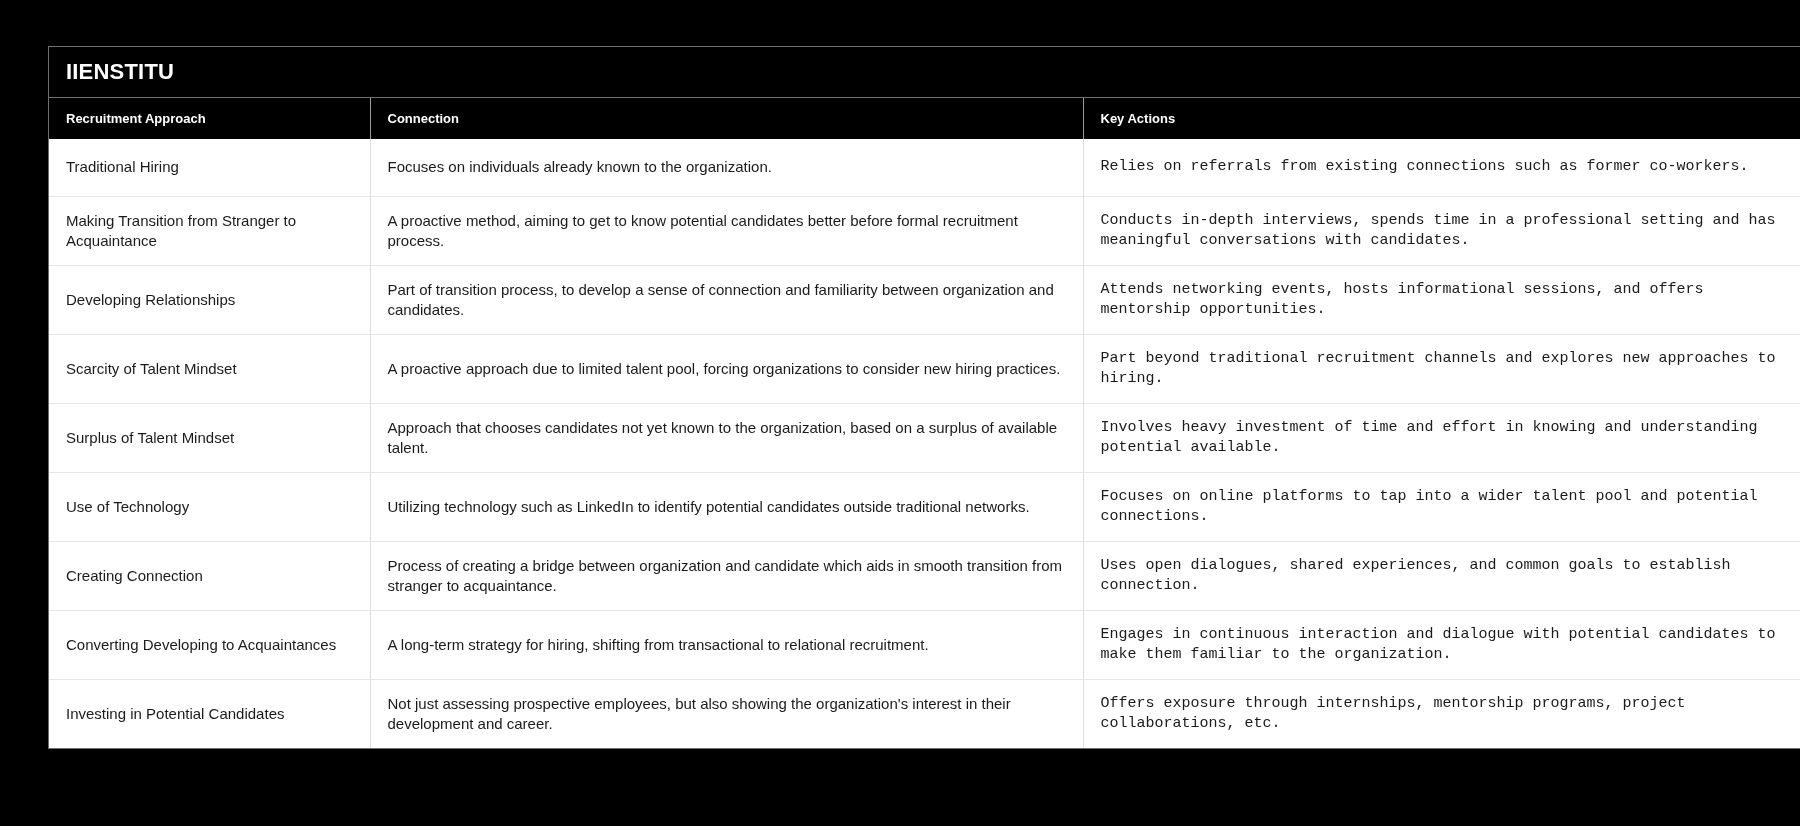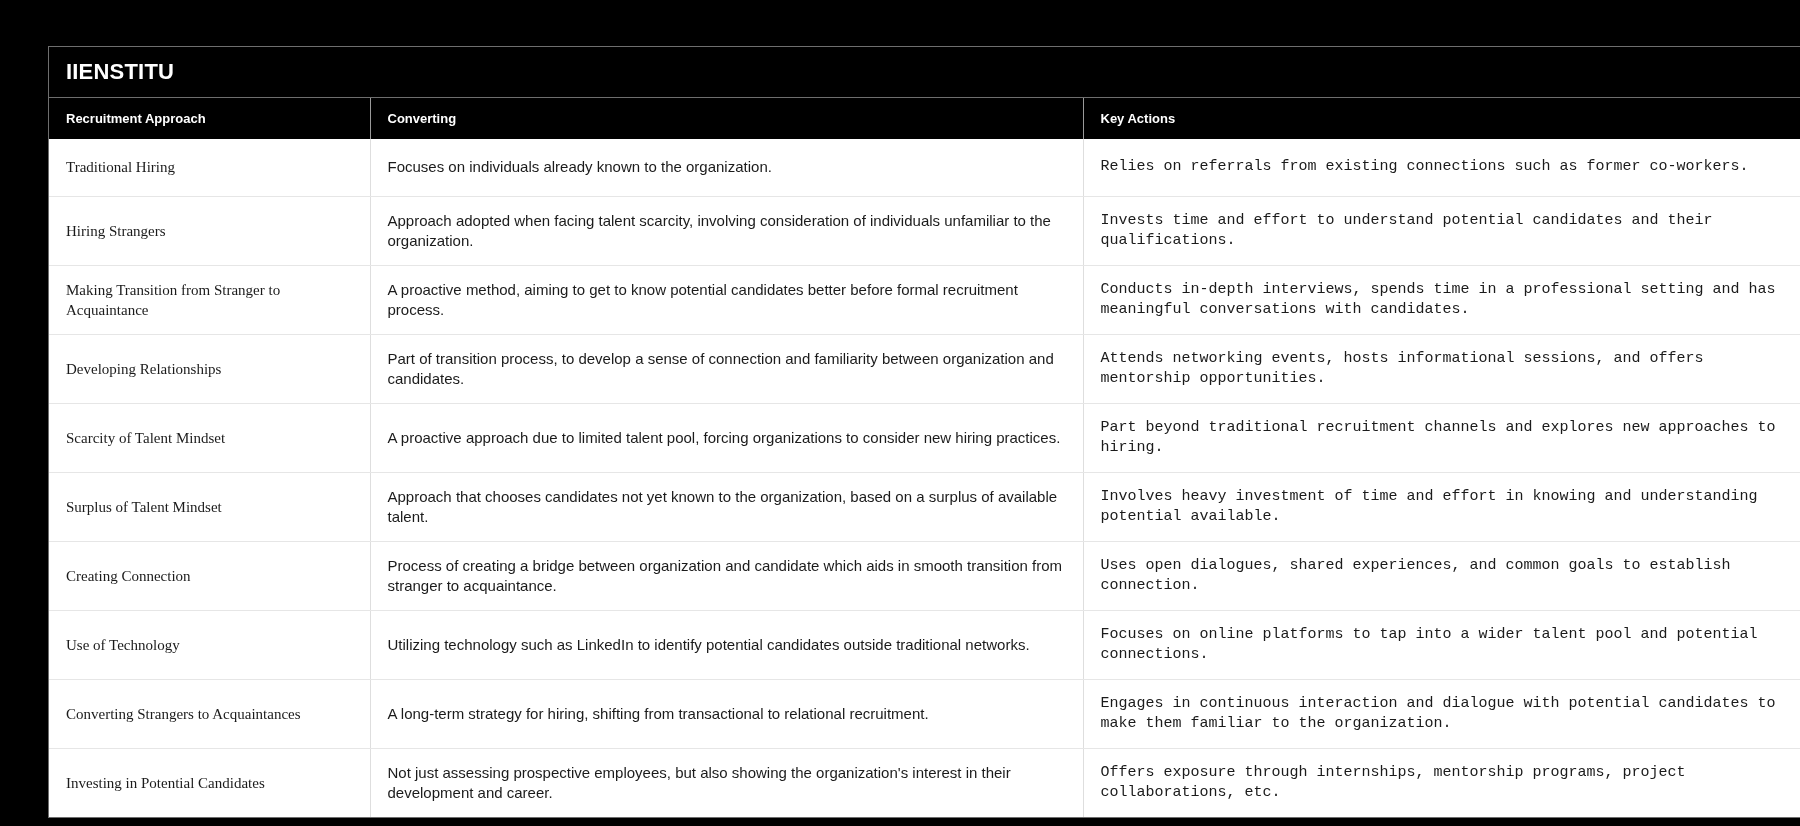--- a/index.html
+++ b/index.html
@@ -67,21 +67,21 @@
     padding:14px 14px 14px 17px;
     border-right:1px solid #dedede;
     border-bottom:1px solid #e6e6e6;
     vertical-align:middle;
     word-wrap:break-word;
     overflow-wrap:break-word;
   }
   tbody td:last-child { border-right:none; padding-right:4px;font-family:Liberation Mono, monospace; }
   tbody tr:last-child td { border-bottom:none; }
   tbody tr { height:57px; }
-  .approach-cell { white-space:normal;font-family:Liberation Serif, serif; }
+  .approach-cell { white-space:normal; }
   .desc-cell, .action-cell { white-space:normal;margin-top:40px; }
 </style>
 </head>
 <body>
 
 <div id="page">
   <div class="table-card">
 
     <div class="title-bar">
       <span class="brand-title">IIENSTITU</span>
@@ -89,34 +89,29 @@
 
     <table>
       <colgroup>
         <col class="c1">
         <col class="c2">
         <col class="c3">
       </colgroup>
       <thead>
         <tr>
           <th>Recruitment Approach</th>
-          <th>Converting</th>
+          <th>Connection</th>
           <th>Key Actions</th>
         </tr>
       </thead>
       <tbody>
         <tr>
           <td class="approach-cell">Traditional Hiring</td>
           <td class="desc-cell">Focuses on individuals already known to the organization.</td>
           <td class="action-cell">Relies on referrals from existing connections such as former co-workers.</td>
-        </tr>
-        <tr>
-          <td class="approach-cell">Hiring Strangers</td>
-          <td class="desc-cell">Approach adopted when facing talent scarcity, involving consideration of individuals unfamiliar to the organization.</td>
-          <td class="action-cell">Invests time and effort to understand potential candidates and their qualifications.</td>
         </tr>
         <tr>
           <td class="approach-cell">Making Transition from Stranger to Acquaintance</td>
           <td class="desc-cell">A proactive method, aiming to get to know potential candidates better before formal recruitment process.</td>
           <td class="action-cell">Conducts in-depth interviews, spends time in a professional setting and has meaningful conversations with candidates.</td>
         </tr>
         <tr>
           <td class="approach-cell">Developing Relationships</td>
           <td class="desc-cell">Part of transition process, to develop a sense of connection and familiarity between organization and candidates.</td>
           <td class="action-cell">Attends networking events, hosts informational sessions, and offers mentorship opportunities.</td>
@@ -125,31 +120,31 @@
           <td class="approach-cell">Scarcity of Talent Mindset</td>
           <td class="desc-cell">A proactive approach due to limited talent pool, forcing organizations to consider new hiring practices.</td>
           <td class="action-cell">Part beyond traditional recruitment channels and explores new approaches to hiring.</td>
         </tr>
         <tr>
           <td class="approach-cell">Surplus of Talent Mindset</td>
           <td class="desc-cell">Approach that chooses candidates not yet known to the organization, based on a surplus of available talent.</td>
           <td class="action-cell">Involves heavy investment of time and effort in knowing and understanding potential available.</td>
         </tr>
         <tr>
+          <td class="approach-cell">Use of Technology</td>
+          <td class="desc-cell">Utilizing technology such as LinkedIn to identify potential candidates outside traditional networks.</td>
+          <td class="action-cell">Focuses on online platforms to tap into a wider talent pool and potential connections.</td>
+        </tr>
+        <tr>
           <td class="approach-cell">Creating Connection</td>
           <td class="desc-cell">Process of creating a bridge between organization and candidate which aids in smooth transition from stranger to acquaintance.</td>
           <td class="action-cell">Uses open dialogues, shared experiences, and common goals to establish connection.</td>
         </tr>
         <tr>
-          <td class="approach-cell">Use of Technology</td>
-          <td class="desc-cell">Utilizing technology such as LinkedIn to identify potential candidates outside traditional networks.</td>
-          <td class="action-cell">Focuses on online platforms to tap into a wider talent pool and potential connections.</td>
-        </tr>
-        <tr>
-          <td class="approach-cell">Converting Strangers to Acquaintances</td>
+          <td class="approach-cell">Converting Developing to Acquaintances</td>
           <td class="desc-cell">A long-term strategy for hiring, shifting from transactional to relational recruitment.</td>
           <td class="action-cell">Engages in continuous interaction and dialogue with potential candidates to make them familiar to the organization.</td>
         </tr>
         <tr>
           <td class="approach-cell">Investing in Potential Candidates</td>
           <td class="desc-cell">Not just assessing prospective employees, but also showing the organization's interest in their development and career.</td>
           <td class="action-cell">Offers exposure through internships, mentorship programs, project collaborations, etc.</td>
         </tr>
       </tbody>
     </table>

